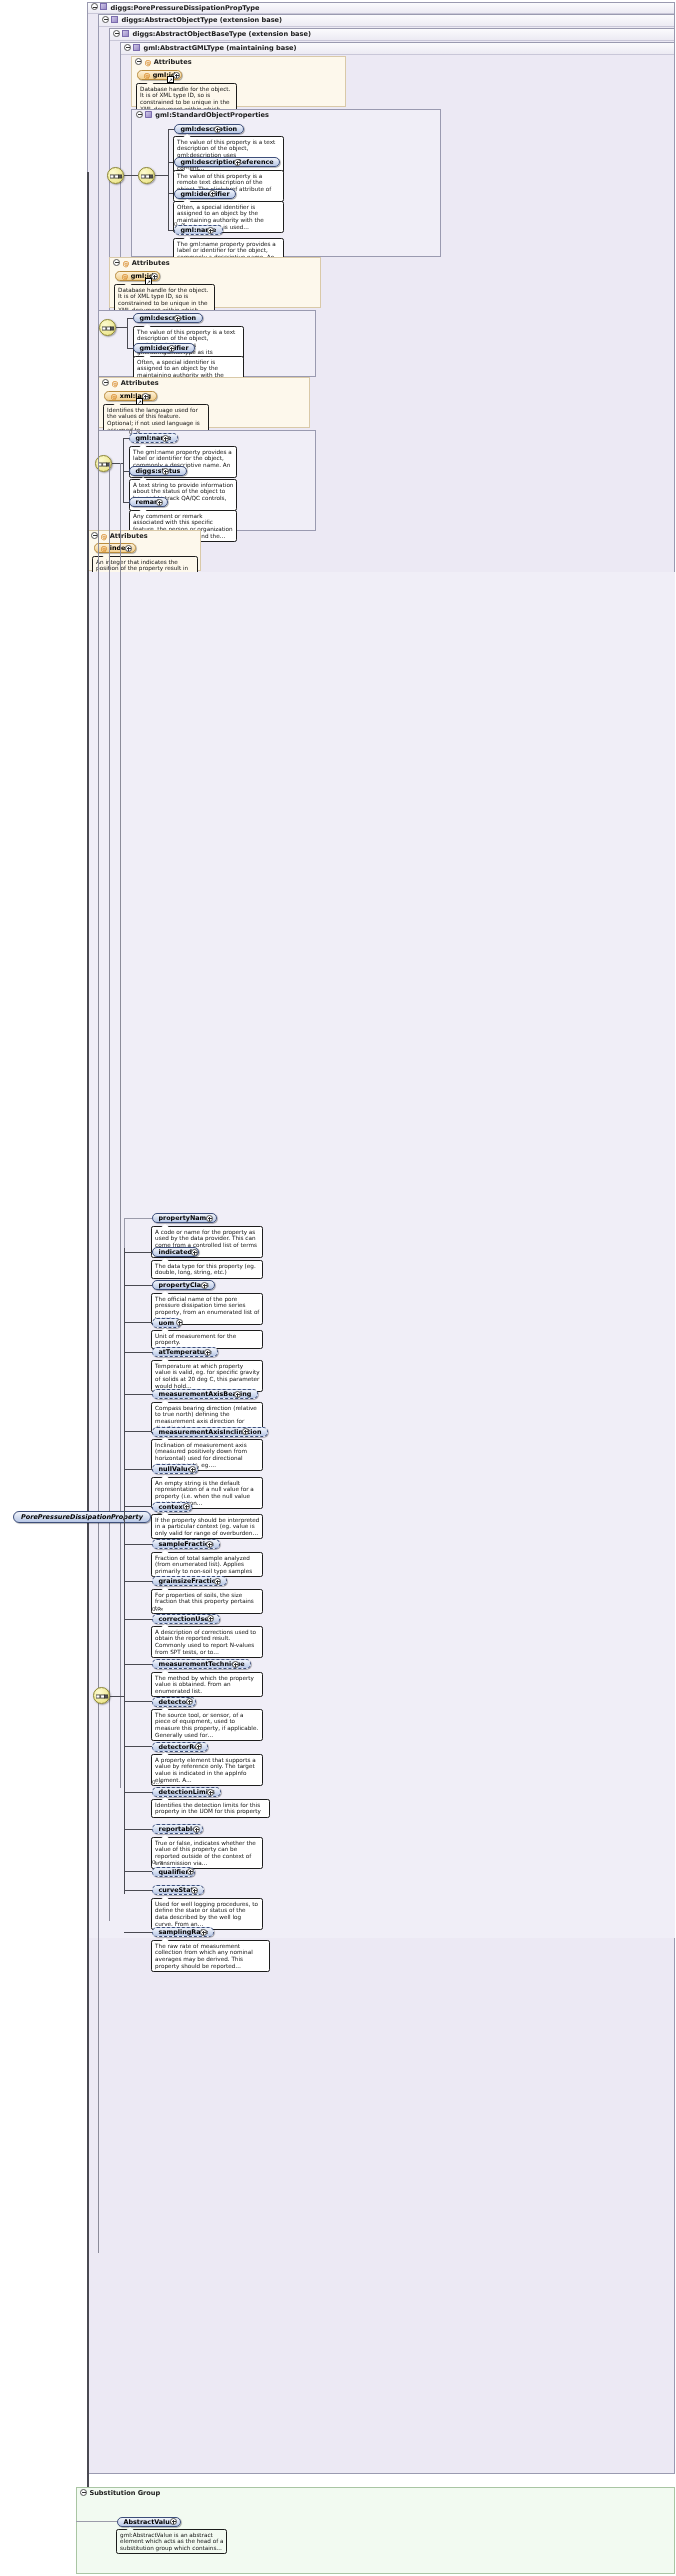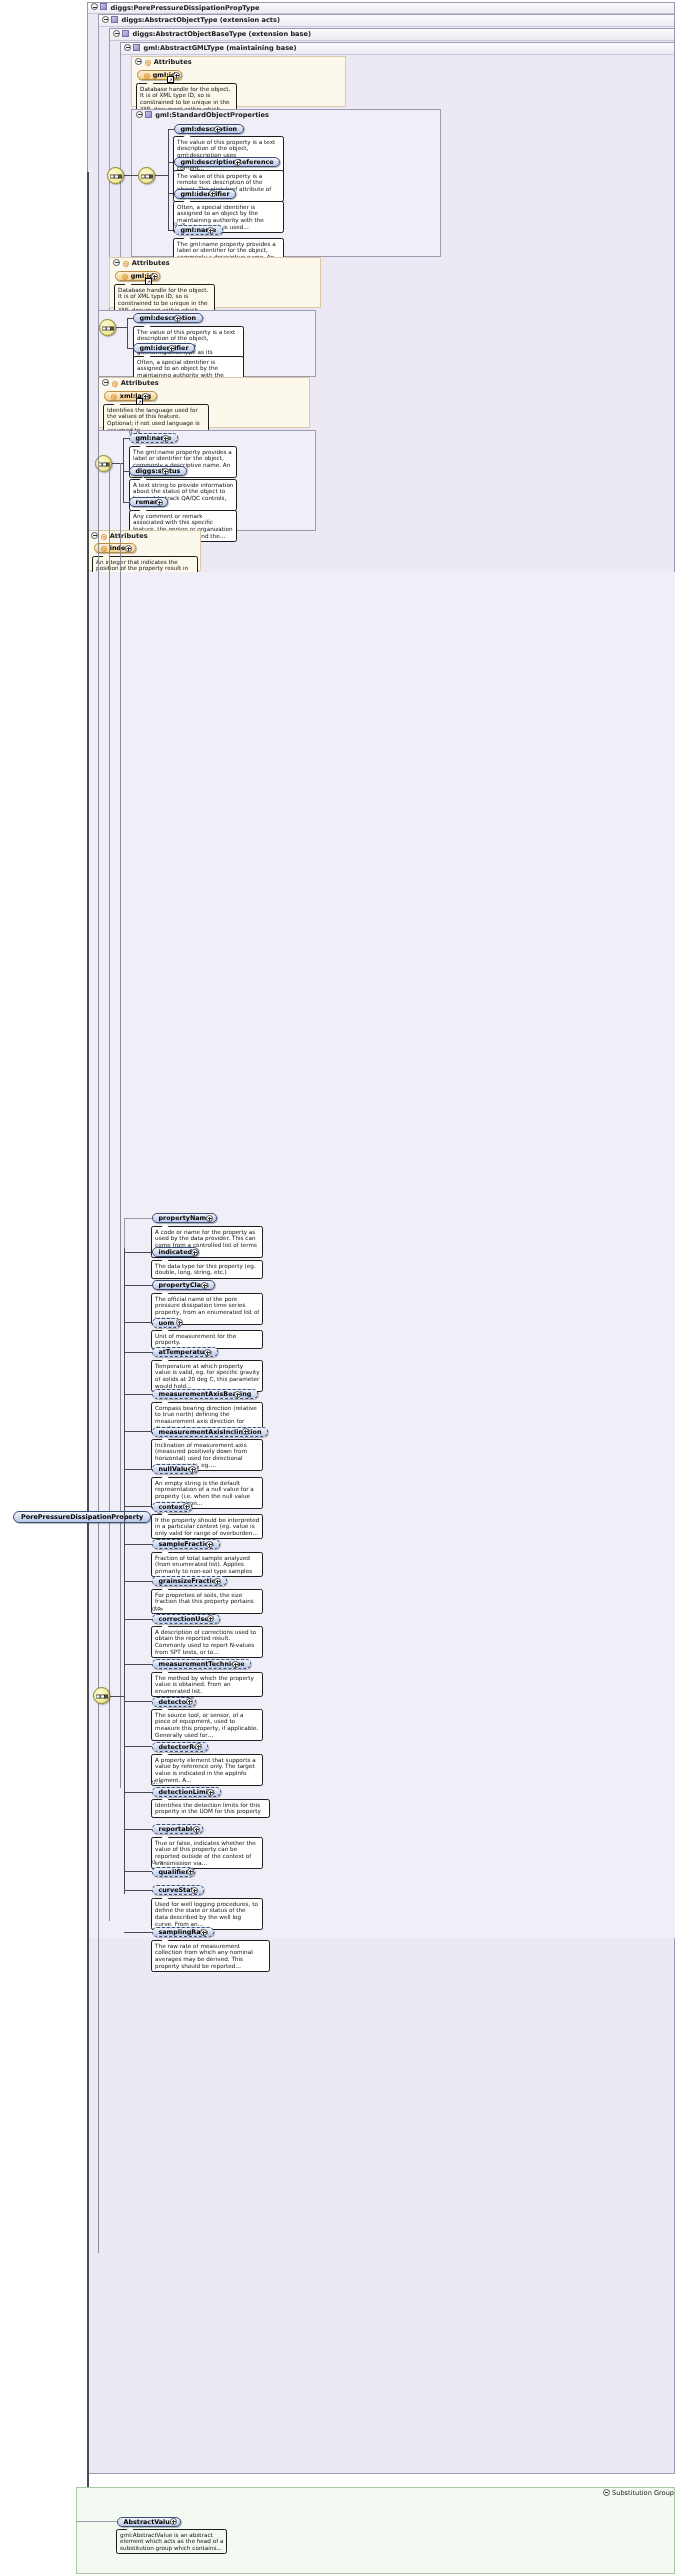--- a/index.html
+++ b/index.html
@@ -72,41 +72,41 @@
   .ln { position:absolute; background:#565660; }
   .lnh { height:0.8px; } .lnv { width:0.8px; }
   .ln.thick { background:#4a4a52; }
   .lng { position:absolute; background:#9b9baa; }
 
   
   .occ { position:absolute; font-size:5.5px; color:#333; white-space:nowrap; }
 
   
   .sgbox { position:absolute; border:0.8px solid #a9c5a3; background:#f2faf1; }
-  .sgbox .box-hdr { background:transparent; border-bottom:none; font-weight:normal;text-align:right; }
+  .sgbox .box-hdr { background:transparent; border-bottom:none; font-weight:bold; }
 
   
   .root { position:absolute; height:11.7px; line-height:11px; padding:0 7px;
           border:0.8px solid #3d4e7a; border-radius:6.2px;
           background:linear-gradient(#f2f5fb,#b9c8e6);
           box-shadow:0.8px 0.8px 0.8px rgba(0,0,0,.35);
           font-weight:bold; font-size:6.5px; white-space:nowrap; }
 </style>
 </head>
 <body>
 
 <div class="box" style="left:87px; top:1.6px; width:588px; height:2472px;">
   <div class="box-hdr">
     <span class="exp"></span><span class="ticon"></span><span>diggs:PorePressureDissipationPropType</span>
   </div>
 </div>
 
 <div class="box" style="left:98px; top:14px; width:577px; height:1254px;">
   <div class="box-hdr">
-    <span class="exp"></span><span class="ticon"></span><span>diggs:AbstractObjectType (extension acts)</span>
+    <span class="exp"></span><span class="ticon"></span><span>diggs:AbstractObjectType (extension base)</span>
   </div>
 </div>
 
 <div class="box" style="left:109px; top:28px; width:566px; height:889px;">
   <div class="box-hdr">
     <span class="exp"></span><span class="ticon"></span><span>diggs:AbstractObjectBaseType (extension base)</span>
   </div>
 </div>
 
 <div class="box" style="left:120px; top:42px; width:555px; height:656px;">
@@ -305,21 +305,21 @@
   <span>An integer that indicates the position of the property result in the dataValues property.</span>
 </div>
 
 <div class="box" style="left:87px; top:572px; width:588px; height:1366px; background:#f0eef7; border:none;"></div>
 
 <div class="ln lnv thick" style="left:87px; top:172px; height:2323px; width:1.6px; background:#4a4a52;"></div>
 <div class="ln lnv" style="left:98px; top:327px; height:1926px; background:#8b8b99;"></div>
 <div class="ln lnv" style="left:109px; top:463px; height:1458px; background:#8b8b99;"></div>
 <div class="ln lnv" style="left:120px; top:463px; height:1325px; background:#8b8b99;"></div>
 
-<div class="root" style="left:13px; top:1511px;">
+<div class="root" style="left:13px; top:1511px;font-style:italic;">
   <span>PorePressureDissipationProperty</span>
 </div>
 <div class="cmark" style="left:156px; top:1513px;"></div>
 <div class="ln lnh thick" style="left:163px; top:1516px; width:7.8px;"></div>
 
 <div class="comp" style="left:93px; top:1687px;">
   <svg width="12.5" height="11" viewBox="0 0 16 14">
     <rect x="0" y="5" width="5" height="4" fill="#fff" stroke="#333"></rect>
     <rect x="6" y="5" width="5" height="4" fill="#fff" stroke="#333"></rect>
     <rect x="11" y="5" width="4" height="4" fill="#555" stroke="#333"></rect>

